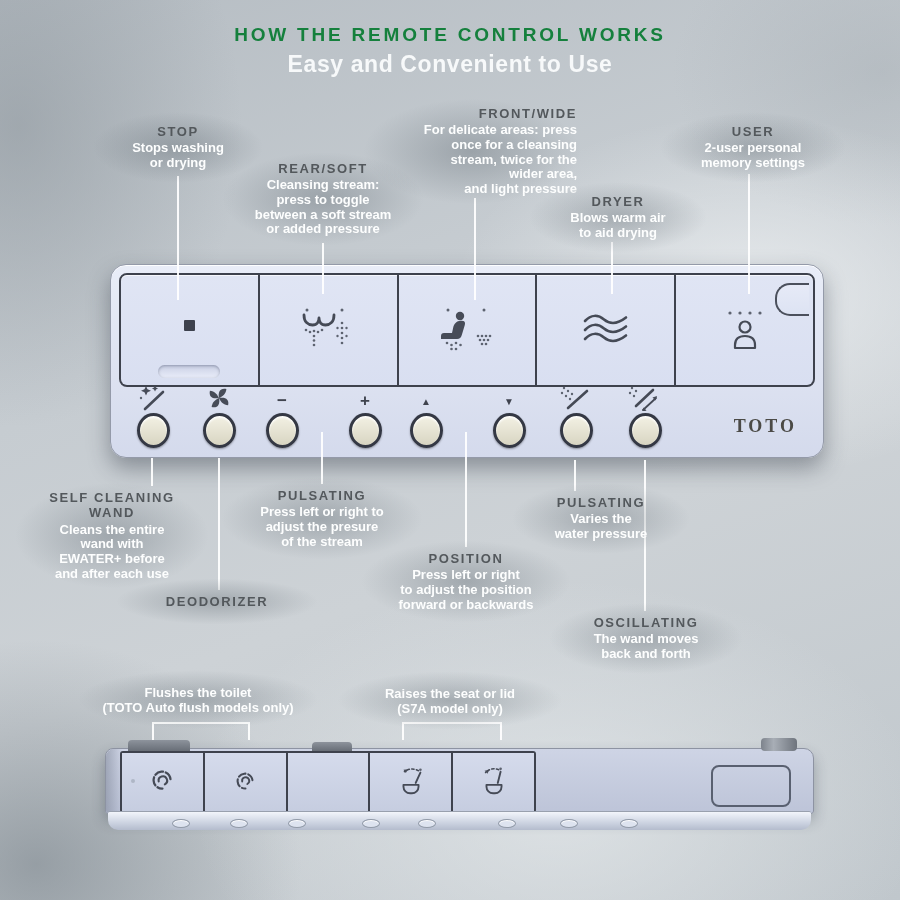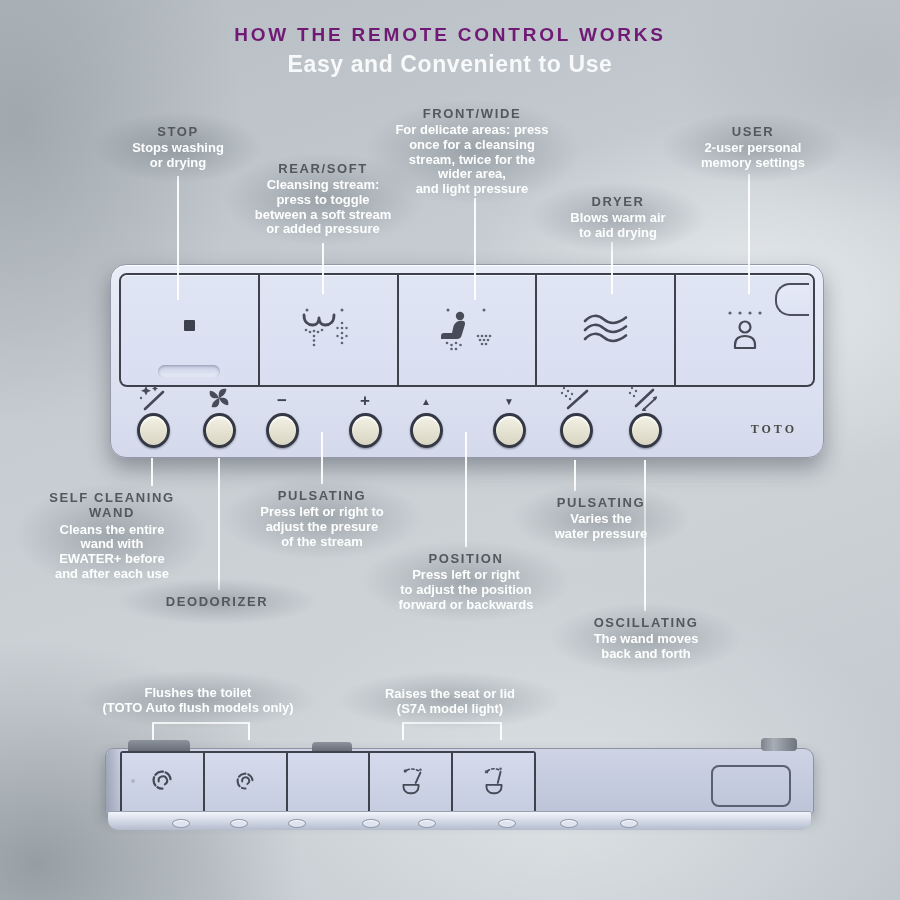--- a/index.html
+++ b/index.html
@@ -9,31 +9,31 @@
     background:
       radial-gradient(420px 260px at 83% 33%, rgba(240,243,245,.75), transparent 70%),
       radial-gradient(520px 330px at 62% 90%, rgba(232,236,238,.65), transparent 70%),
       radial-gradient(320px 430px at 2% 14%, rgba(128,137,144,.45), transparent 70%),
       radial-gradient(380px 320px at 4% 96%, rgba(108,118,126,.55), transparent 70%),
       radial-gradient(300px 220px at 98% 8%, rgba(160,168,174,.4), transparent 70%),
       linear-gradient(160deg,#b6bdc3 0%,#c6ccd1 35%,#cdd2d6 60%,#c0c7cc 100%);
   }
   
   .title-wrap{position:absolute;left:0;right:0;top:24px;text-align:center;z-index:4;}
-  .title{font-size:19px;font-weight:700;letter-spacing:2.8px;color:#701a75;}
+  .title{font-size:19px;font-weight:700;letter-spacing:2.8px;color:#15803d;}
   .subtitle{margin-top:5px;font-size:23px;font-weight:700;letter-spacing:.6px;color:#f7f9fa;}
   
   .ann{position:absolute;text-align:center;z-index:4;}
   .ann::before{content:"";position:absolute;left:-34px;right:-34px;top:-22px;bottom:-22px;z-index:-1;
     background:radial-gradient(closest-side,rgba(92,102,110,.38),rgba(92,102,110,0) 78%);}
   .ann-h{font-size:13px;font-weight:700;letter-spacing:1.6px;color:#53585c;white-space:pre-line;line-height:1.18;}
   .ann-b{margin-top:2px;font-size:13px;font-weight:700;color:#fdfefe;white-space:pre-line;line-height:1.13;}
   .pos-stop{left:103px;top:124px;width:150px;}
   .pos-rear{left:228px;top:161px;width:190px;}
-  .pos-front{left:367px;top:106px;width:210px;}
+  .pos-front{left:367px;top:106px;width:210px;text-align:right;}
   .pos-dryer{left:538px;top:194px;width:160px;}
   .pos-user{left:668px;top:124px;width:170px;}
   .pos-selfclean{left:22px;top:490px;width:180px;}
   .pos-pressure{left:227px;top:488px;width:190px;}
   .pos-pulsating{left:521px;top:495px;width:160px;}
   .pos-deodorizer{left:122px;top:594px;width:190px;}
   .pos-position{left:366px;top:551px;width:200px;}
   .pos-oscillating{left:556px;top:615px;width:180px;}
   .pos-flush{left:78px;top:684px;width:240px;}
   .pos-seat{left:340px;top:685px;width:220px;}
@@ -72,21 +72,21 @@
     border-radius:15px 0 0 15px;background:linear-gradient(180deg,#e6eaf7,#dde3f3);z-index:2;}
   .remote-bottom{position:absolute;left:8px;top:118px;right:8px;height:66px;}
   .key{position:absolute;top:6px;width:56px;transform:translateX(-50%);text-align:center;}
   .kicon{height:22px;display:flex;align-items:flex-end;justify-content:center;}
   .kglyph{font-size:17px;font-weight:700;color:#3f434e;line-height:20px;}
   .kglyph.small{font-size:10px;line-height:19px;}
   .oval{width:27px;height:29px;border-radius:50%;border:3px solid #343844;margin:2px auto 0;
     background:linear-gradient(180deg,#f3f1e4,#d8d5c2);
     box-shadow:inset 0 2px 2px rgba(255,255,255,.85), 0 1px 2px rgba(0,0,0,.35);}
   .toto{position:absolute;right:18px;bottom:12px;font-family:"Liberation Serif",serif;font-weight:700;
-    font-size:12px;letter-spacing:3px;color:#4b4a46;text-align:center;}
+    font-size:18px;letter-spacing:3px;color:#4b4a46;text-align:center;}
   
   .side-remote{position:absolute;left:105px;top:748px;width:707px;height:64px;z-index:1;
     background:linear-gradient(180deg,#ced4e5,#bdc4d8);
     border:1px solid #8d93a2;border-radius:8px 10px 3px 3px;
     box-shadow:0 7px 14px rgba(38,46,58,.32);}
   .side-remote::before{content:"";position:absolute;left:0;top:0;bottom:0;width:16px;
     background:linear-gradient(90deg,rgba(125,133,150,.55),rgba(125,133,150,0));border-radius:8px 0 0 3px;}
   .side-buttons{position:absolute;left:14px;top:2px;width:412px;height:58px;
     background:#3e424d;border:2px solid #3e424d;border-radius:3px;
     display:grid;grid-template-columns:repeat(5,1fr);gap:2px;}
@@ -179,21 +179,21 @@
   <div class="ann-h">OSCILLATING</div>
   <div class="ann-b">The wand moves
 back and forth</div>
 </div>
 <div class="ann pos-flush">
   <div class="ann-b">Flushes the toilet
 (TOTO Auto flush models only)</div>
 </div>
 <div class="ann pos-seat">
   <div class="ann-b">Raises the seat or lid
-(S7A model light)</div>
+(S7A model only)</div>
 </div>
 
 <div class="line ln-stop"></div>
 <div class="line ln-rear"></div>
 <div class="line ln-front"></div>
 <div class="line ln-dryer"></div>
 <div class="line ln-user"></div>
 <div class="line ln-selfclean"></div>
 <div class="line ln-deodorizer"></div>
 <div class="line ln-pressure"></div>

